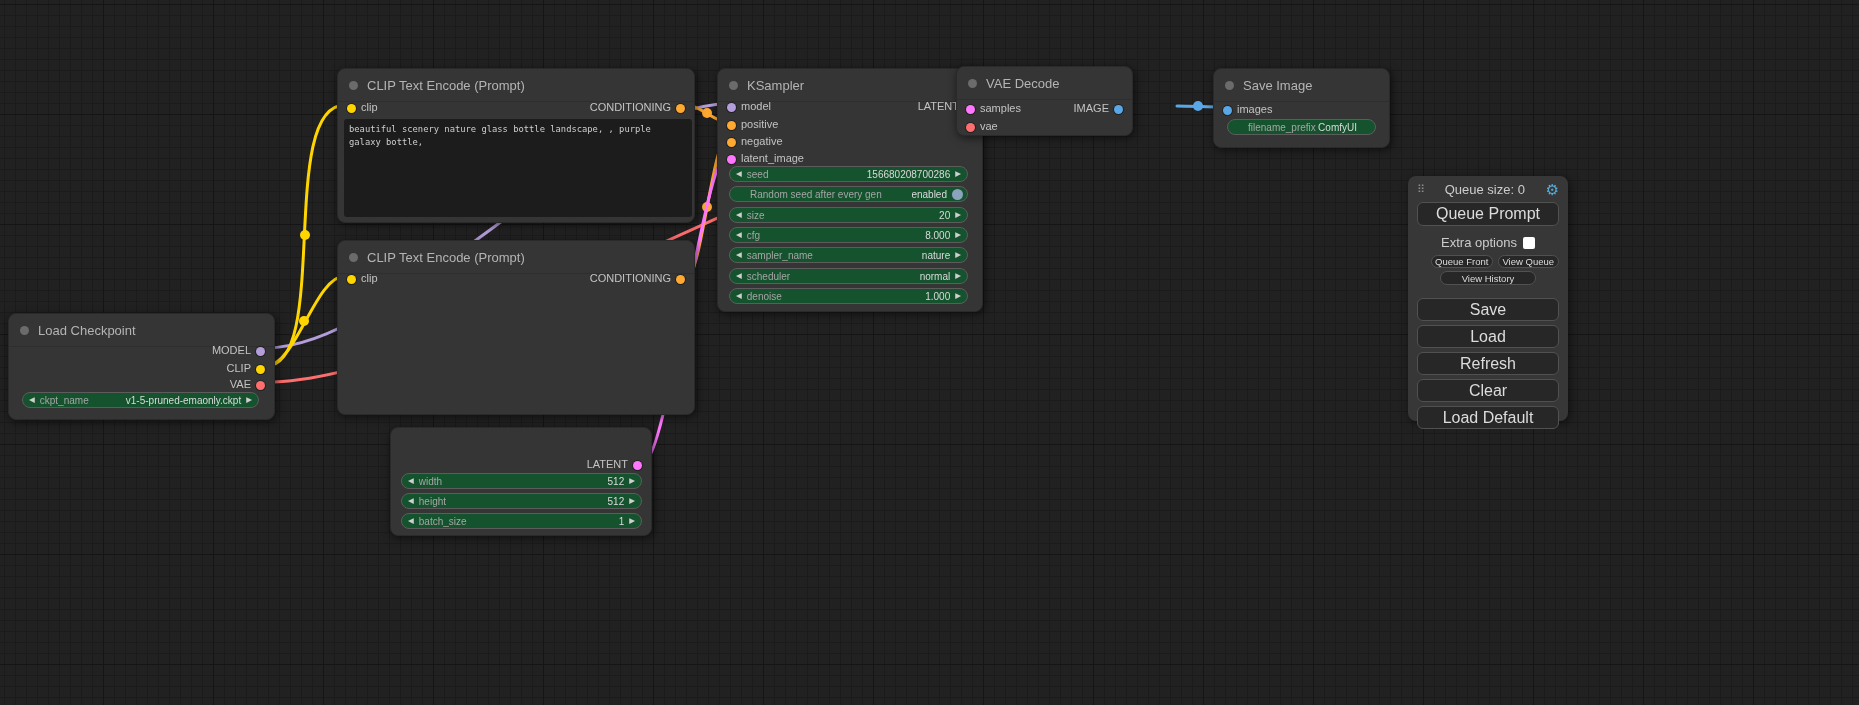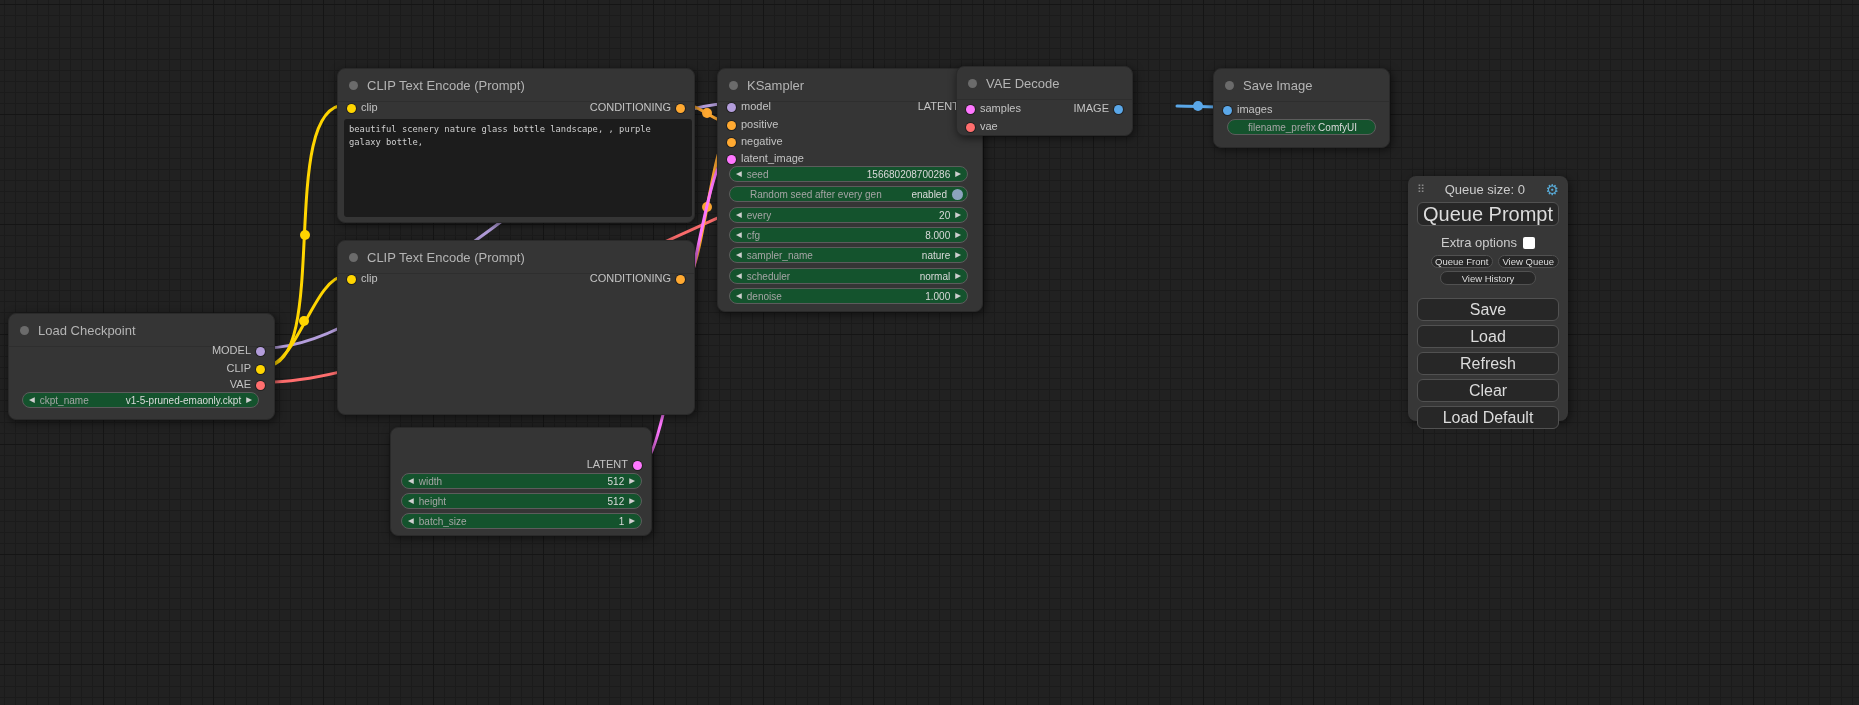--- a/index.html
+++ b/index.html
@@ -45,21 +45,21 @@
 
 .qpanel{position:absolute;left:1408px;top:176px;width:160px;height:245px;background:#373737;
   border-radius:8px;z-index:3;box-shadow:2px 2px 10px rgba(0,0,0,.55)}
 .qhead{display:flex;align-items:center;justify-content:space-between;padding:6px 9px 2px 9px}
 .qdrag{color:#8a8a8a;font-size:11px;letter-spacing:-1px}
 .qsize{color:#cccccc;font-size:13px}
 .qgear{color:#58AAD6;font-size:15px;line-height:1}
 .qbtn{display:flex;align-items:center;justify-content:center;background:#272727;
   border:1px solid #515151;border-radius:6px;color:#dcdcdc;cursor:default}
 .qbig{height:23px;margin:4px 9px 0 9px;font-size:16px}
-.qprompt{height:24px;margin:3px 9px 0 9px;font-size:20px}
+.qprompt{height:24px;margin:3px 9px 0 9px;font-size:16px}
 .qextra{display:flex;align-items:center;justify-content:center;gap:6px;margin-top:9px;
   color:#cccccc;font-size:13px}
 .qcheck{width:12px;height:12px;background:#ffffff;border-radius:2px}
 .qsmallrow{display:flex;gap:5px;margin:5px 9px 0 23px}
 .qsmall{flex:1;height:13px;font-size:9.5px;border-radius:8px}
 .qhistoryrow{display:flex;justify-content:center;margin-top:3px}
 .qhistory{width:96px;height:14px;font-size:9.5px;border-radius:8px}
 .qgap{height:9px}
 </style>
 </head>
@@ -198,21 +198,21 @@
       <span class="wvalue">156680208700286</span>
       <span class="warr">▶</span>
     </div>
     <div class="widget" style="left:11px;right:14px;top:117px">
       <span class="wlabel noarrow">Random seed after every gen</span>
       <span class="wvalue">enabled</span>
       <span class="toggle-dot"></span>
     </div>
     <div class="widget" style="left:11px;right:14px;top:138px">
       <span class="warr">◀</span>
-      <span class="wlabel">every</span>
+      <span class="wlabel">size</span>
       <span class="wvalue">20</span>
       <span class="warr">▶</span>
     </div>
     <div class="widget" style="left:11px;right:14px;top:158px">
       <span class="warr">◀</span>
       <span class="wlabel">cfg</span>
       <span class="wvalue">8.000</span>
       <span class="warr">▶</span>
     </div>
     <div class="widget" style="left:11px;right:14px;top:178px">

